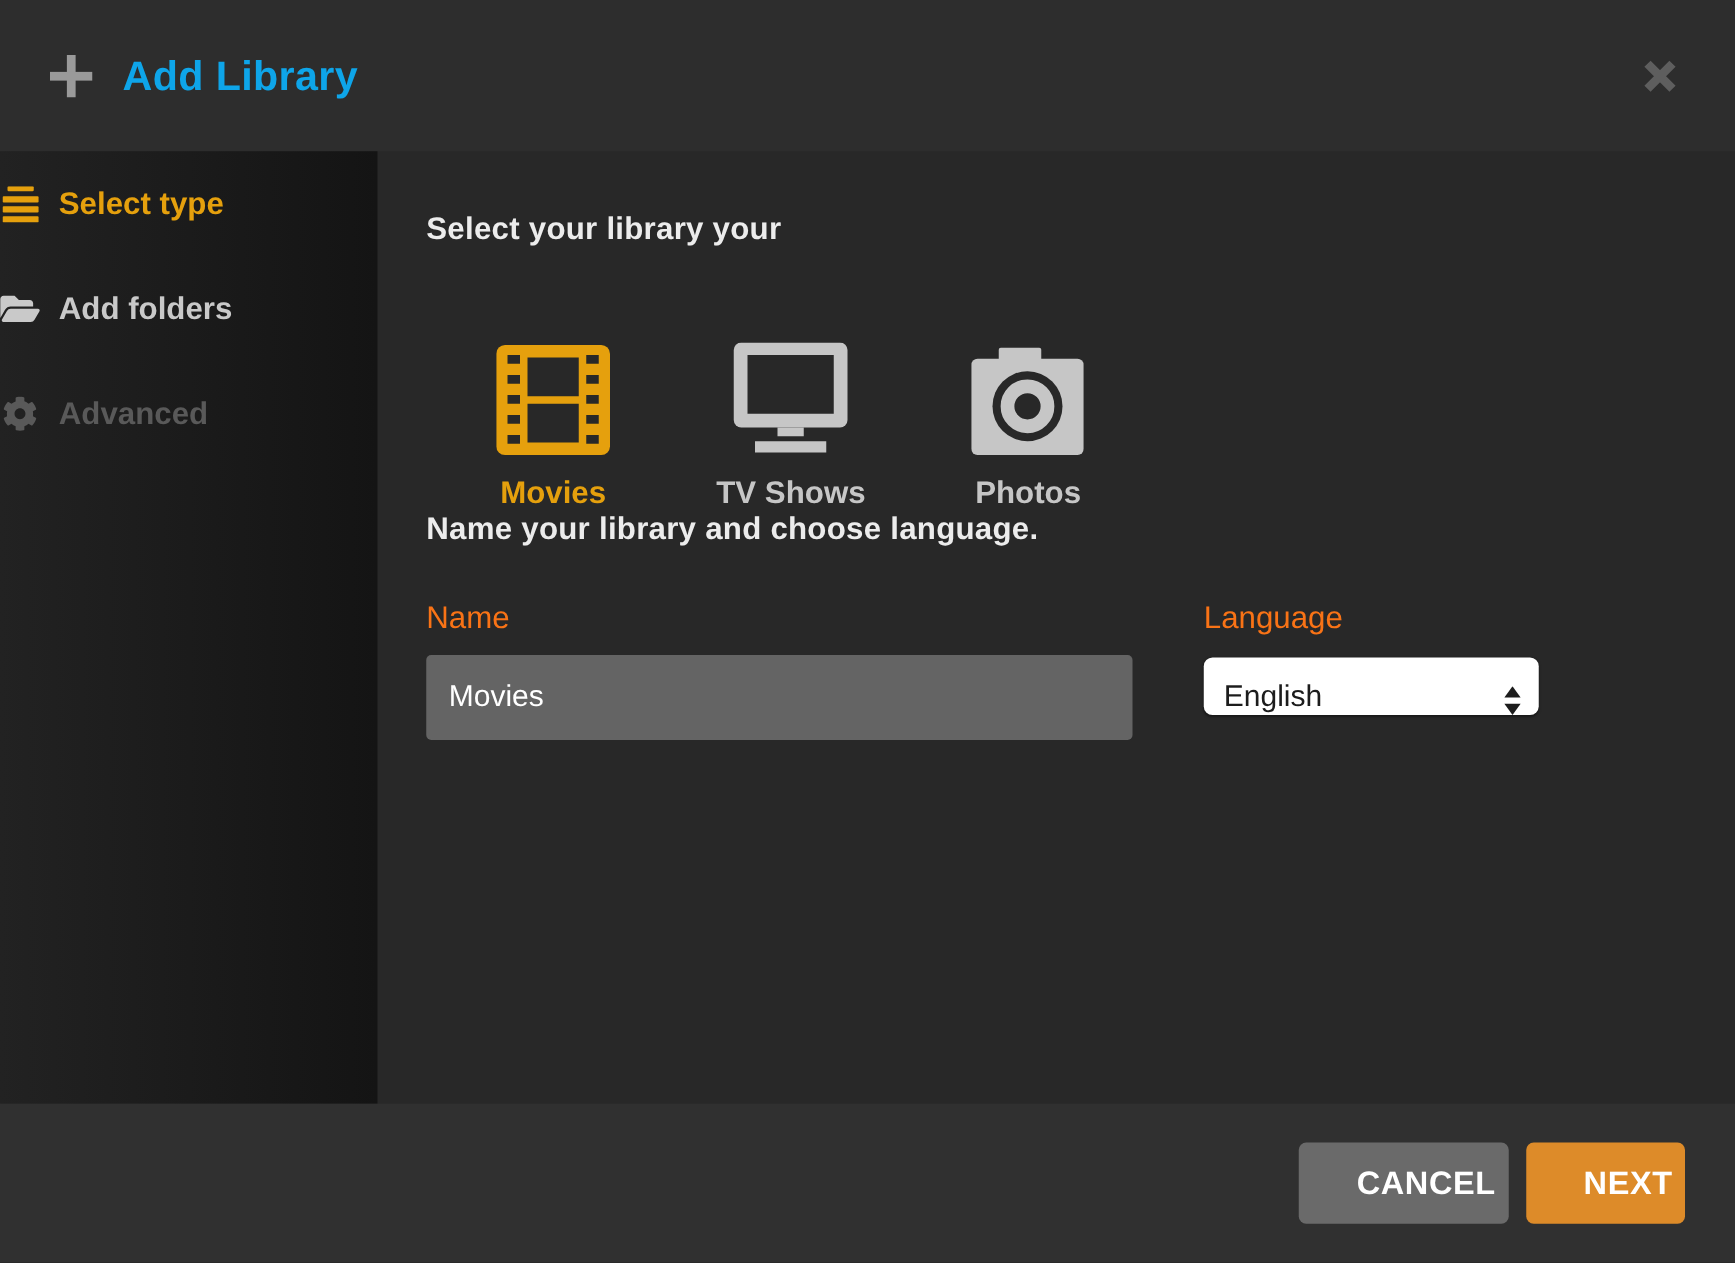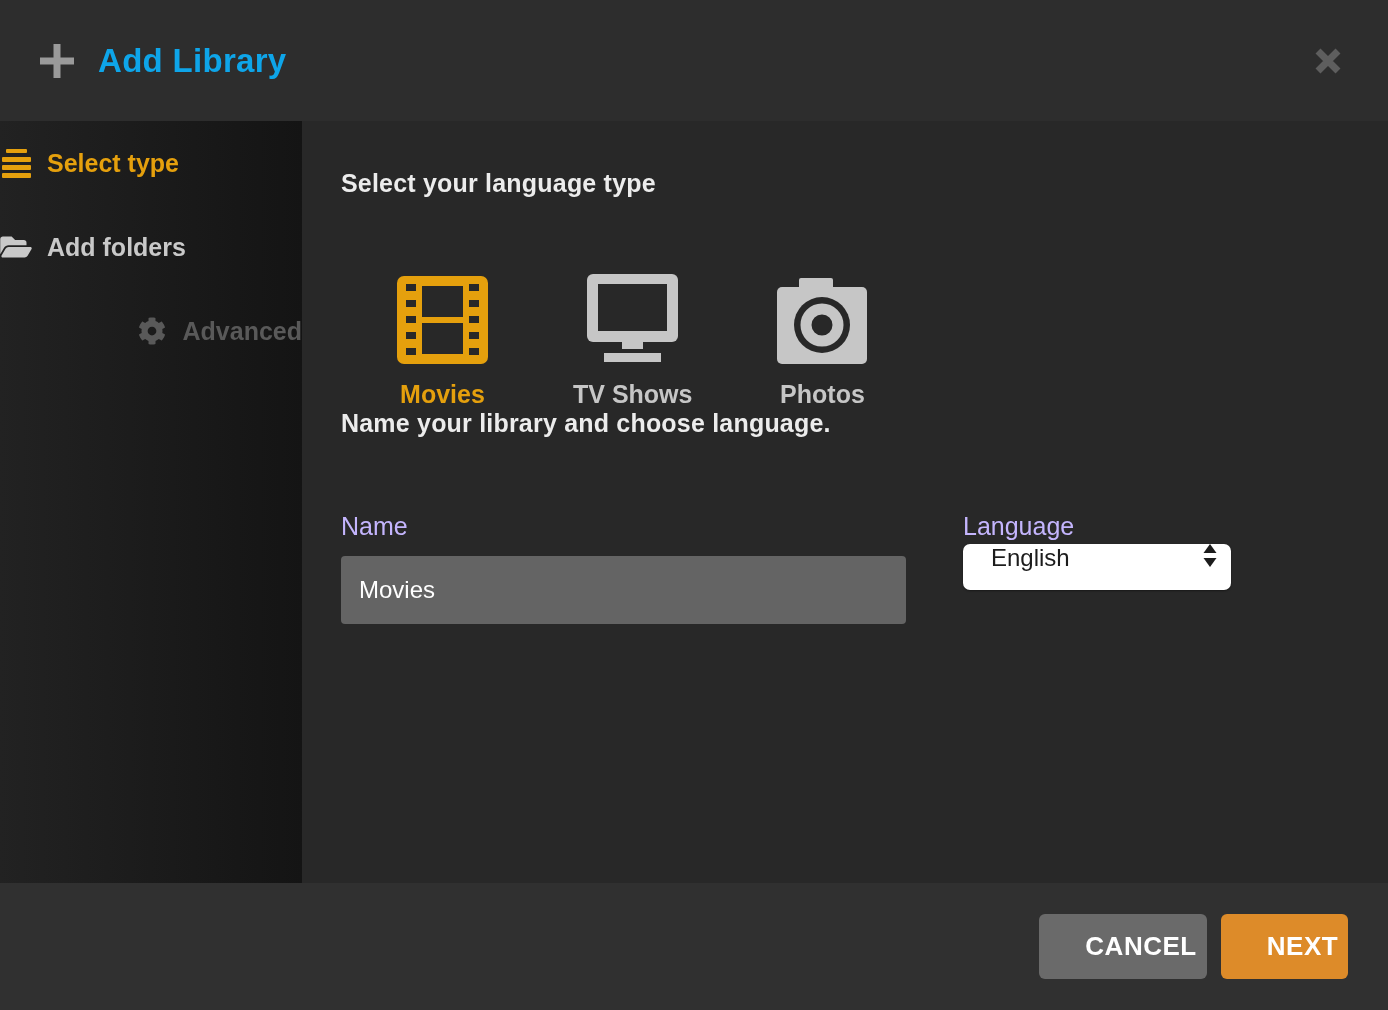--- a/index.html
+++ b/index.html
@@ -52,21 +52,21 @@
     height: 84px;
     gap: 15px;
     font-size: 25px;
     font-weight: bold;
     color: #c9c9c9;
     cursor: pointer;
     white-space: nowrap;
   }
   .side-item .side-icon { display: flex; width: 32px; justify-content: center; }
   .side-item.active { color: #e5a00d; }
-  .side-item.disabled { color: #595959; cursor: default; justify-content: flex-end; }
+  .side-item.disabled { color: #595959; cursor: default; }
 
   
   .content {
     position: absolute;
     top: 121px; left: 302px;
     width: 1086px;
     height: 762px;
     padding-left: 39px;
   }
   .section-heading {
@@ -106,47 +106,46 @@
   .type-item.selected .type-label { color: #e5a00d; }
 
   .heading-name { }
 
   .fields-row {
     display: flex;
     margin-top: 42px;
   }
   .field-label {
     font-size: 25px;
-    color: #c4b5fd;
-    margin-top: 32px;
+    color: #f97316;
   }
   .name-block { width: 565px; }
   .name-input {
     margin-top: 15px;
     width: 565px;
     height: 68px;
     background: #646464;
     border: none;
     border-radius: 4px;
     padding: 0 18px;
     font-size: 24px;
     color: #ffffff;
     font-family: "Liberation Sans", "DejaVu Sans", sans-serif;
     outline: none;
   }
   .language-block { margin-left: 57px; }
   .language-select {
-    margin-top: 3px;
+    margin-top: 17px;
     width: 268px;
     height: 46px;
     background: #ffffff;
     border-radius: 7px;
     display: flex;
-    align-items: flex-start;
-    padding: 0 14px 0 28px;
+    align-items: flex-end;
+    padding: 0 14px 0 16px;
     cursor: pointer;
     box-shadow: 0 1px 2px rgba(0,0,0,0.4);
   }
   .language-value {
     font-size: 24px;
     color: #1c1c1c;
   }
   .select-arrows { margin-left: auto; display: flex; }
 
   
@@ -220,21 +219,21 @@
       <span class="side-icon">
         <svg width="28" height="28" viewBox="0 0 512 512" fill="currentColor">
           <path d="M487.4 315.7l-42.6-24.6c4.3-23.2 4.3-47 0-70.2l42.6-24.6c4.9-2.8 7.1-8.6 5.5-14-11.1-35.6-30-67.8-54.7-94.6-3.8-4.1-10-5.1-14.8-2.3L380.8 110c-17.9-15.4-38.5-27.3-60.8-35.1V25.8c0-5.6-3.9-10.5-9.4-11.7-36.7-8.2-74.3-7.8-109.2 0-5.5 1.2-9.4 6.1-9.4 11.7V75c-22.2 7.9-42.8 19.8-60.8 35.1L88.7 85.5c-4.9-2.8-11-1.9-14.8 2.3-24.7 26.7-43.6 58.9-54.7 94.6-1.7 5.4.6 11.2 5.5 14L67.3 221c-4.3 23.2-4.3 47 0 70.2l-42.6 24.6c-4.9 2.8-7.1 8.6-5.5 14 11.1 35.6 30 67.8 54.7 94.6 3.8 4.1 10 5.1 14.8 2.3l42.6-24.6c17.9 15.4 38.5 27.3 60.8 35.1v49.2c0 5.6 3.9 10.5 9.4 11.7 36.7 8.2 74.3 7.8 109.2 0 5.5-1.2 9.4-6.1 9.4-11.7v-49.2c22.2-7.9 42.8-19.8 60.8-35.1l42.6 24.6c4.9 2.8 11 1.9 14.8-2.3 24.7-26.7 43.6-58.9 54.7-94.6 1.5-5.5-.7-11.3-5.6-14.1zM256 336c-44.1 0-80-35.9-80-80s35.9-80 80-80 80 35.9 80 80-35.9 80-80 80z"></path>
         </svg>
       </span>
       <span>Advanced</span>
     </div>
   </div>
 
   <div class="content">
-    <div class="section-heading heading-type">Select your language type</div>
+    <div class="section-heading heading-type">Select your library your</div>
 
     <div class="type-row">
       <div class="type-item selected">
         <span class="type-icon-box">
           <svg width="91" height="88" viewBox="0 0 91 88">
             <rect x="0" y="0" width="91" height="88" rx="7" fill="#e5a00d"></rect>
             <rect x="25" y="10" width="41" height="31" fill="#282828"></rect>
             <rect x="25" y="47" width="41" height="31" fill="#282828"></rect>
             <rect x="9" y="8" width="10" height="7" fill="#282828"></rect>
             <rect x="9" y="24" width="10" height="7" fill="#282828"></rect>

